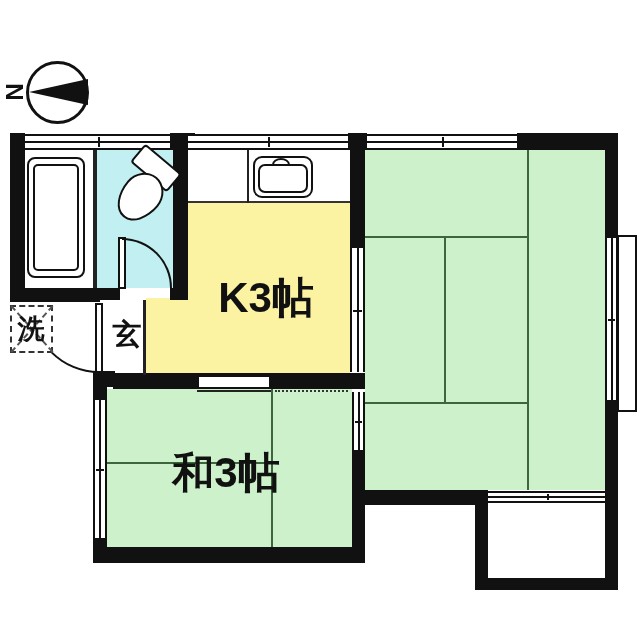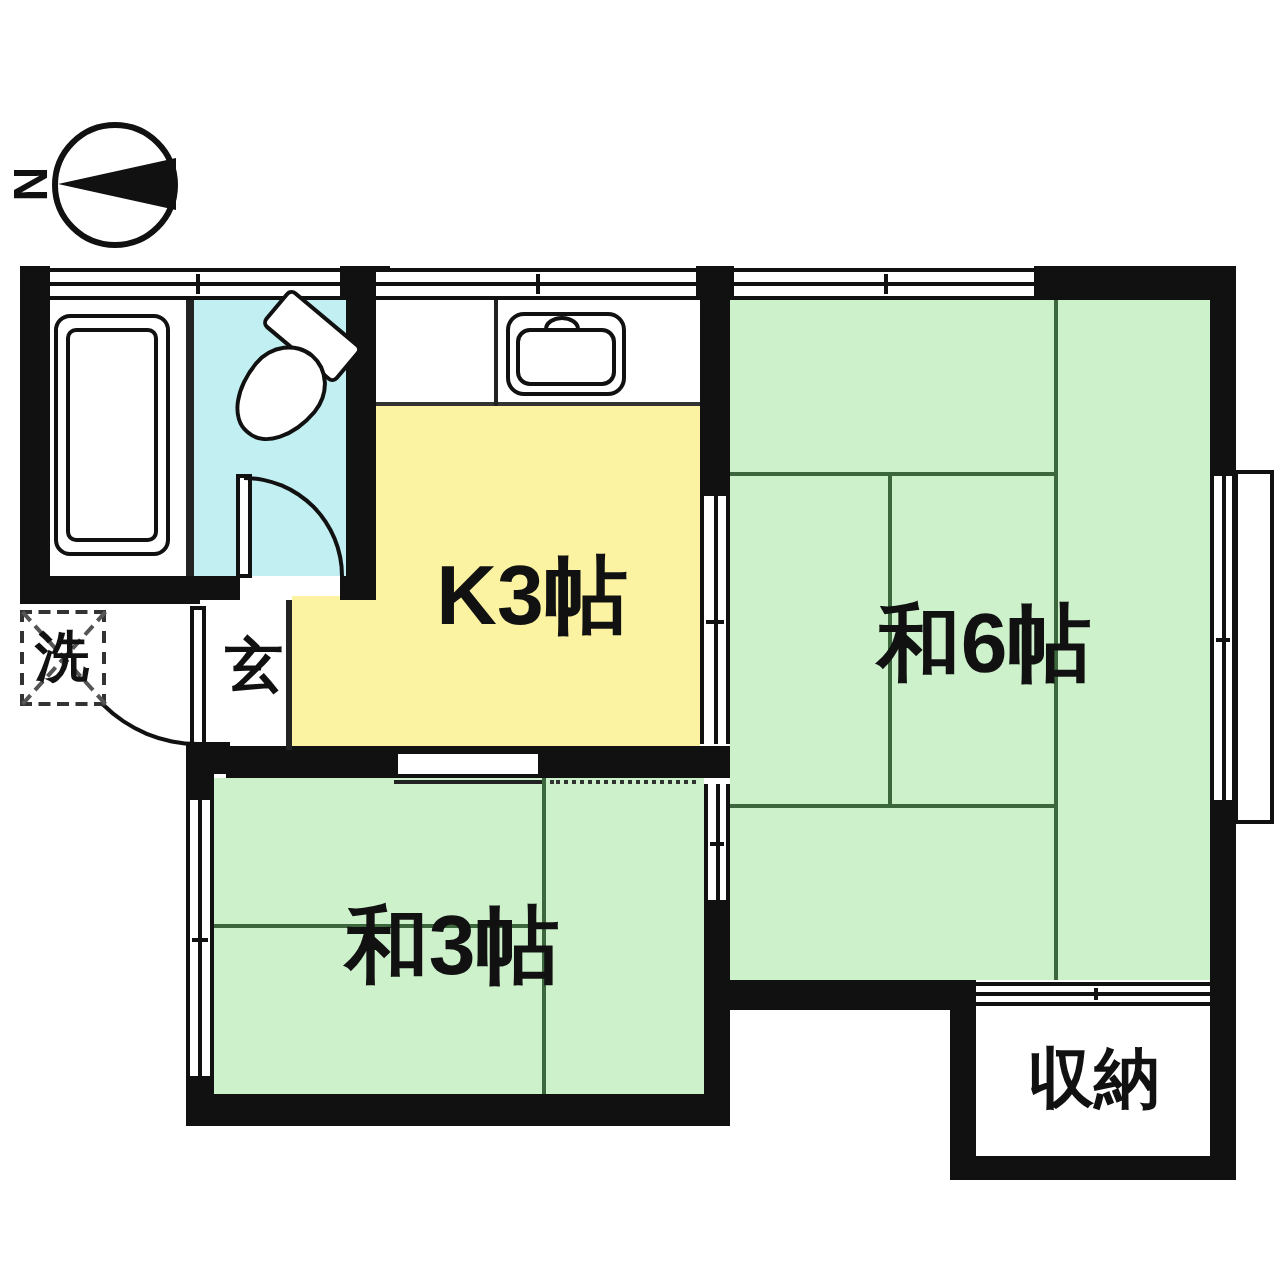--- a/index.html
+++ b/index.html
@@ -132,19 +132,17 @@
   <div class="fixture" style="left:253px;top:156px;width:60px;height:42px;border-radius:9px;"></div>
   <div class="fixture" style="left:272px;top:158px;width:18px;height:13px;border-radius:50%;"></div>
   <div class="fixture" style="left:258px;top:164px;width:50px;height:29px;border-radius:7px;"></div>
 
   <div class="dashedbox" style="left:10px;top:305px;width:43px;height:48px;">
     <div class="dashdiag" style="transform:rotate(48deg);"></div>
     <div class="dashdiag" style="transform:rotate(-48deg);"></div>
   </div>
 
   <div class="lbl" style="left:266px;top:274px;font-size:42px;margin-top:24px;">K3帖</div>
-  <div class="lbl" style="left:492px;top:322px;font-size:42px;">和6帖</div>
   <div class="lbl" style="left:226px;top:456px;font-size:42px;margin-top:17px;">和3帖</div>
-  <div class="lbl" style="left:547px;top:539px;font-size:33px;">収納</div>
   <div class="lbl" style="left:127px;top:334px;font-size:29px;">玄</div>
   <div class="lbl" style="left:31px;top:329px;font-size:27px;">洗</div>
 
 </div>
 
 </body></html>

